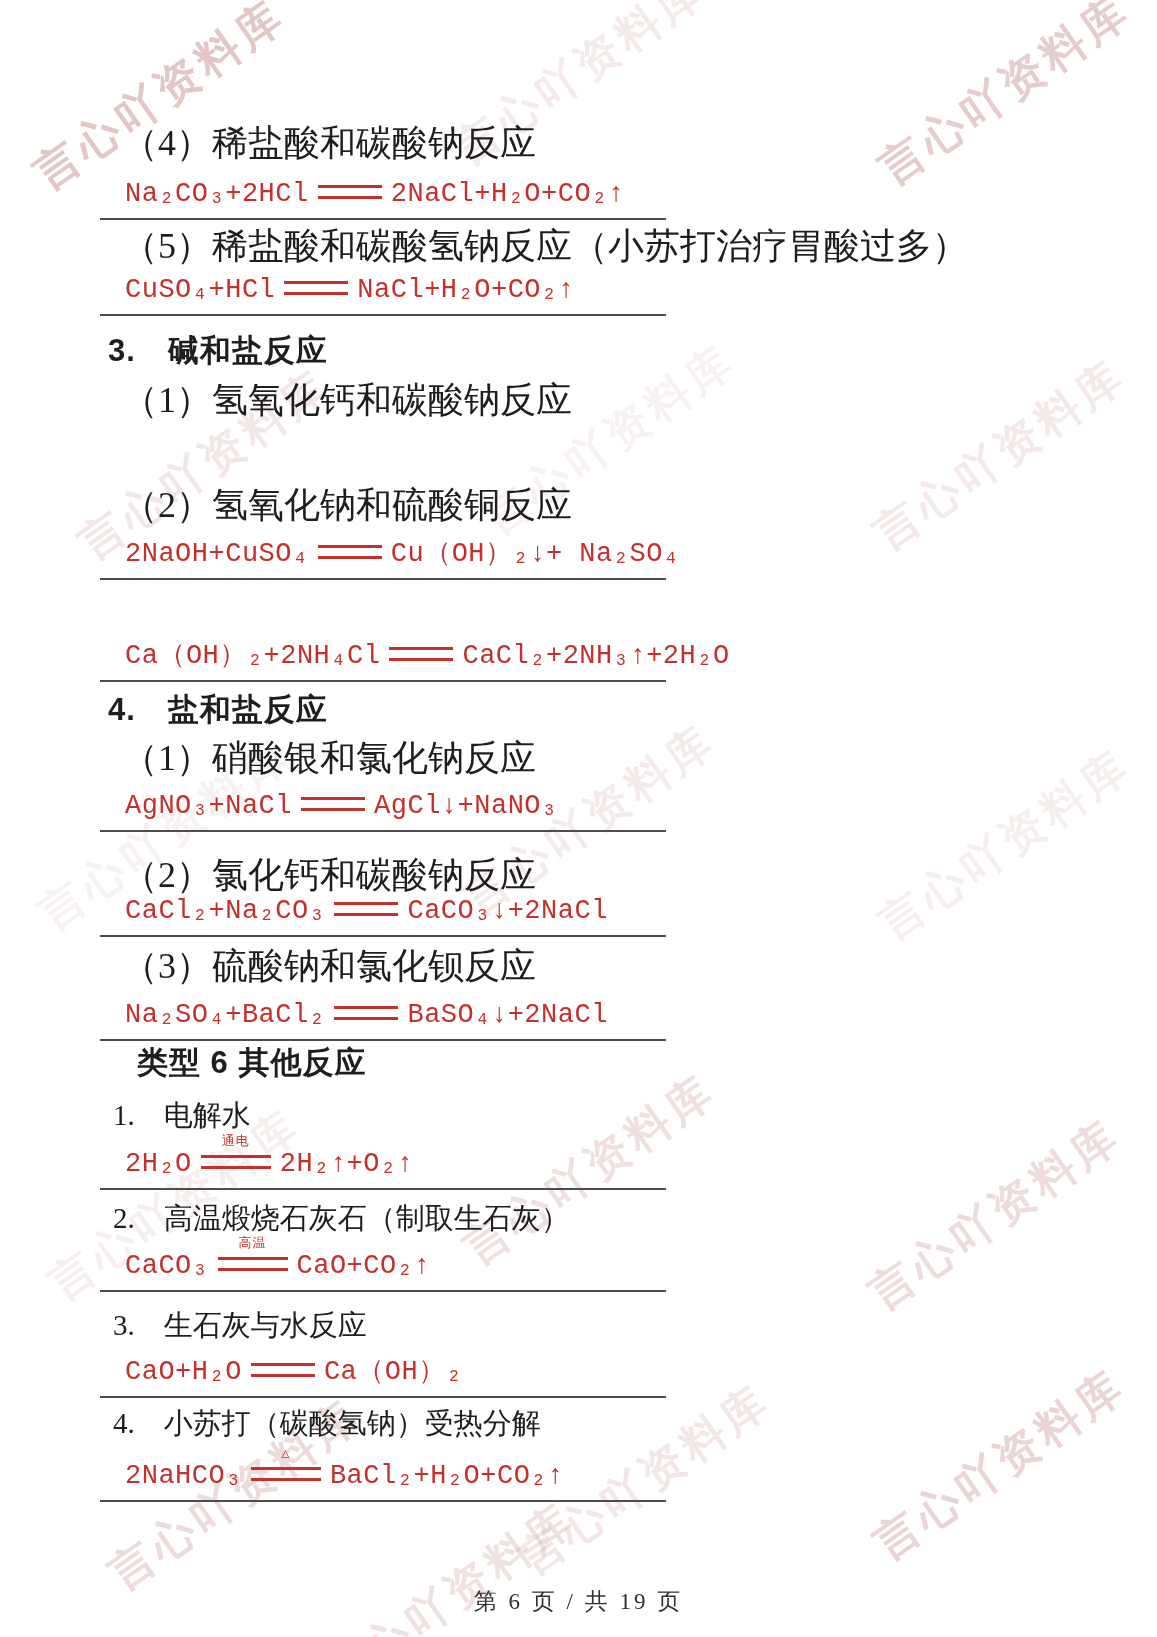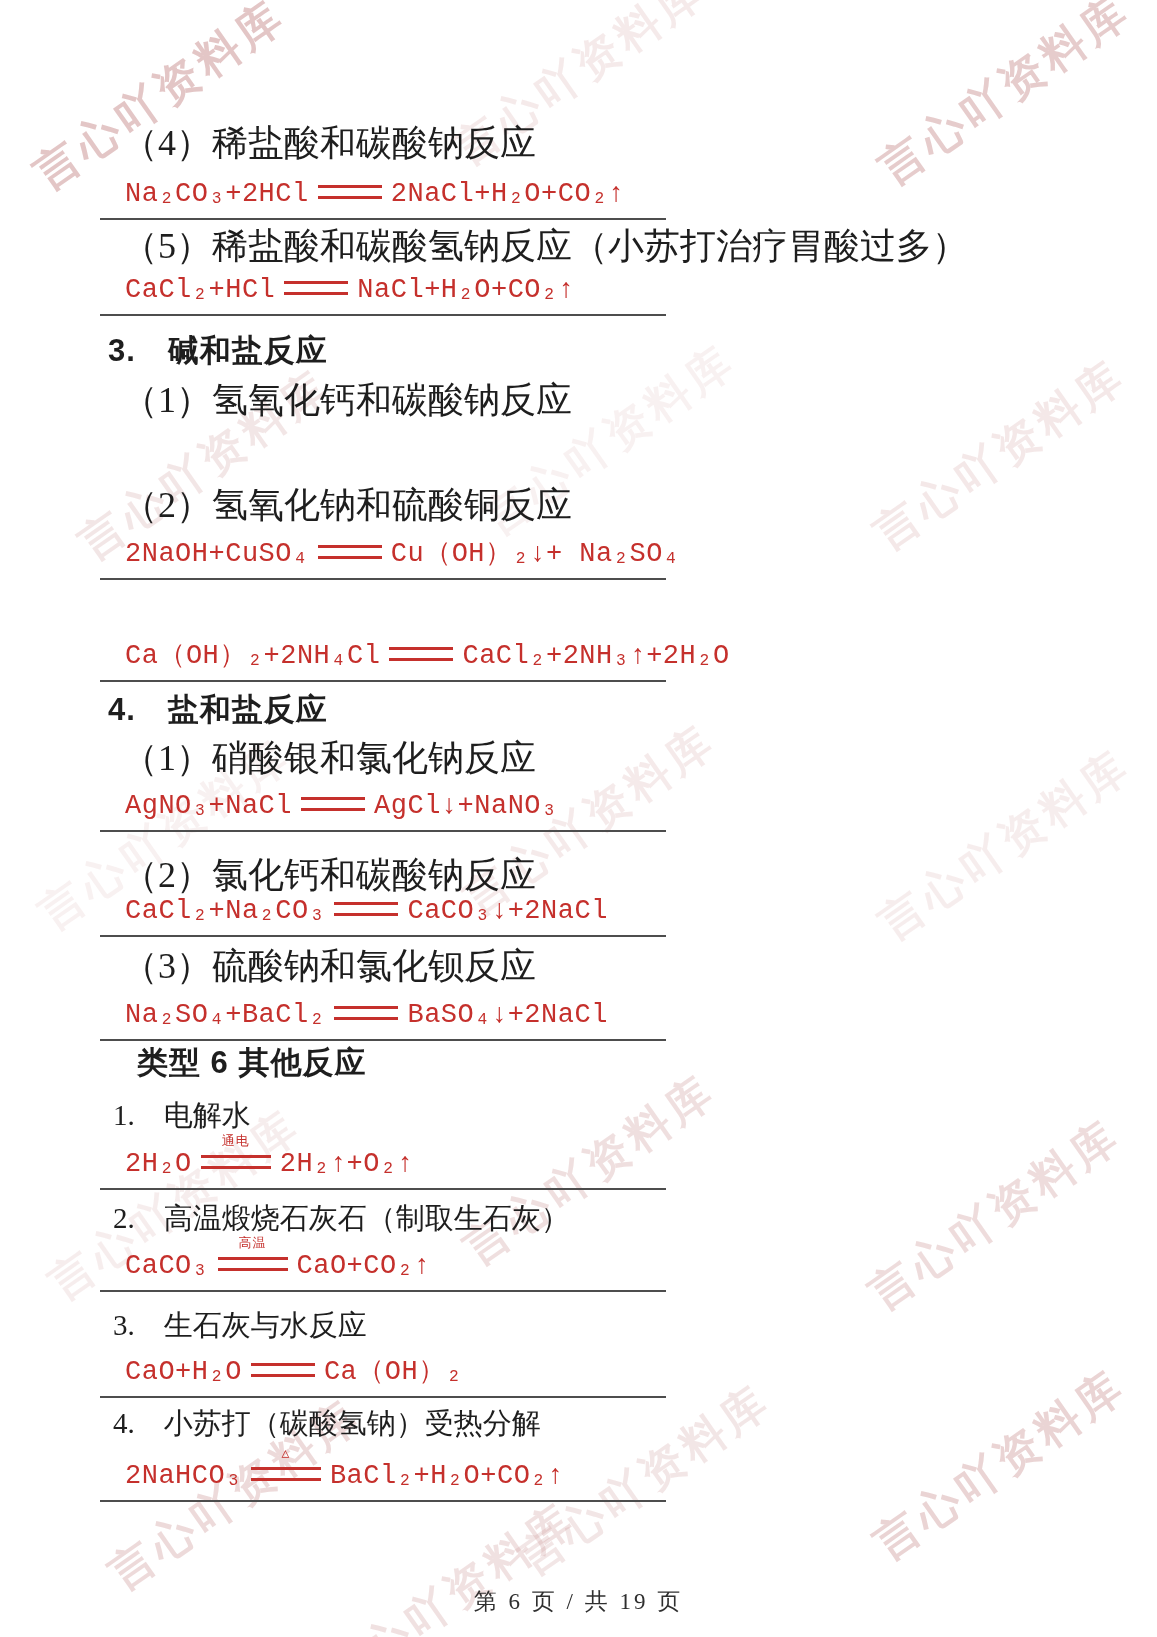--- a/index.html
+++ b/index.html
@@ -111,21 +111,21 @@
     </div>
 
   <div class="content">
 
     <div class="block sub" style="top:126px">（4）稀盐酸和碳酸钠反应</div>
 
     <div class="block eq" style="top:178px"><span class="lhs">Na₂CO₃+2HCl</span><span class="eqsign"></span><span class="rhs">2NaCl+H₂O+CO₂↑</span></div>
 
     <div class="block sub" style="top:229px">（5）稀盐酸和碳酸氢钠反应（小苏打治疗胃酸过多）</div>
 
-    <div class="block eq" style="top:274px"><span class="lhs">CaCl₂+HCl</span><span class="eqsign"></span><span class="rhs">NaCl+H₂O+CO₂↑</span></div>
+    <div class="block eq" style="top:274px"><span class="lhs">CuSO₄+HCl</span><span class="eqsign"></span><span class="rhs">NaCl+H₂O+CO₂↑</span></div>
 
     <div class="block section" style="top:334px">3.　碱和盐反应</div>
 
     <div class="block sub" style="top:383px">（1）氢氧化钙和碳酸钠反应</div>
 
 
     <div class="block sub" style="top:488px">（2）氢氧化钠和硫酸铜反应</div>
 
     <div class="block eq" style="top:538px"><span class="lhs">2NaOH+CuSO₄</span><span class="eqsign"></span><span class="rhs">Cu（OH）₂↓+ Na₂SO₄</span></div>
 

